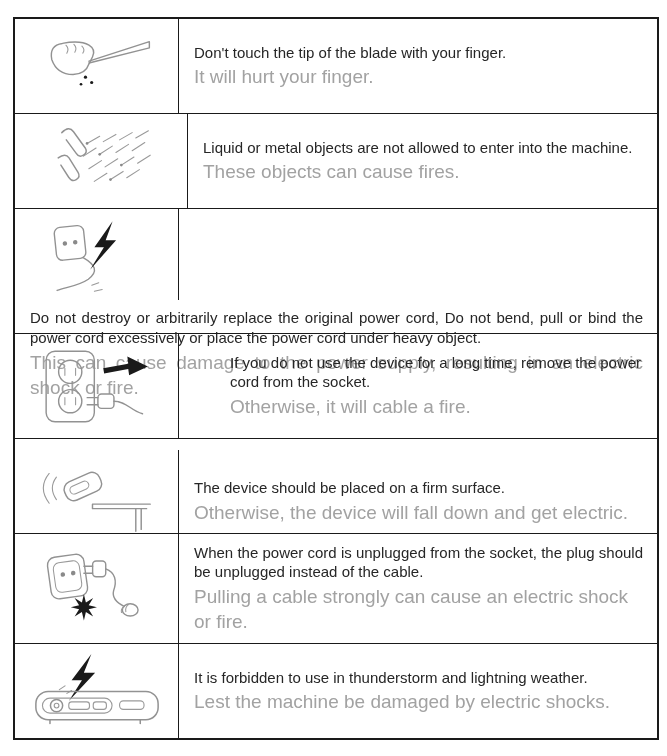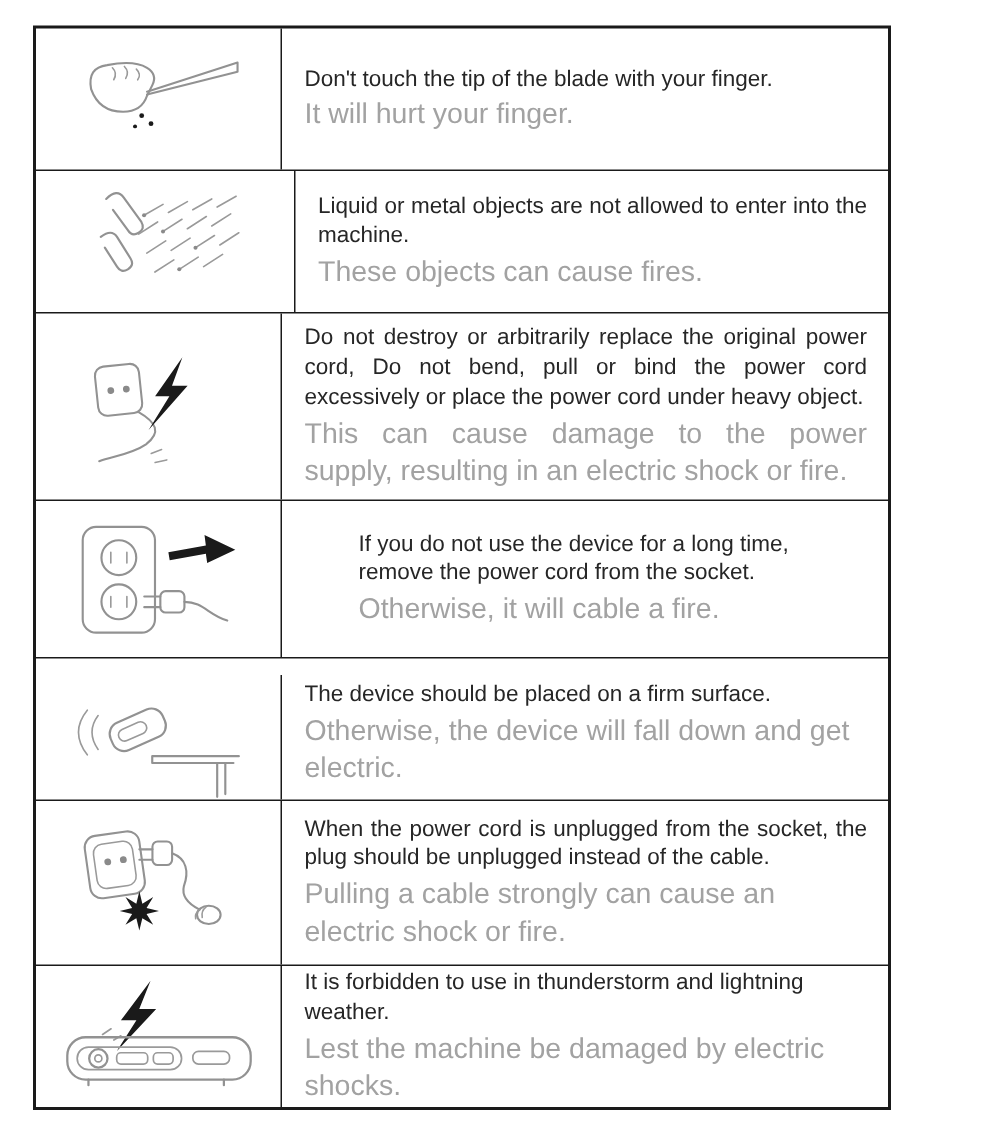--- a/index.html
+++ b/index.html
@@ -12,36 +12,36 @@
     font-family: "Liberation Sans", sans-serif;
   }
   .page {
     position: relative;
     width: 667px;
     height: 756px;
     background: #ffffff;
   }
   .warning-table {
     position: absolute;
-    left: 22px;
+    left: 13px;
     top: 17px;
-    width: 572px;
+    width: 646px;
     border: 2px solid #1a1a1a;
     box-sizing: border-box;
     background: #ffffff;
   }
   .row {
     display: flex;
     box-sizing: border-box;
     border-bottom: 1px solid #1a1a1a;
   }
   .row:last-child { border-bottom: none; }
   .r1 { height: 95px; }
   .r2 { height: 95px; padding-left: 9px; }
-  .r3 { height: 125px; }
+  .r3 { height: 125px; flex-direction: column; }
   .r4 { height: 105px; gap: 36px; }
   .r5 { height: 95px; align-items: flex-end; }
   .r6 { height: 110px; }
   .r7 { height: 94px; }
   .icon-cell {
     width: 164px;
     box-sizing: border-box;
     border-right: 1px solid #1a1a1a;
     display: flex;
     align-items: center;

